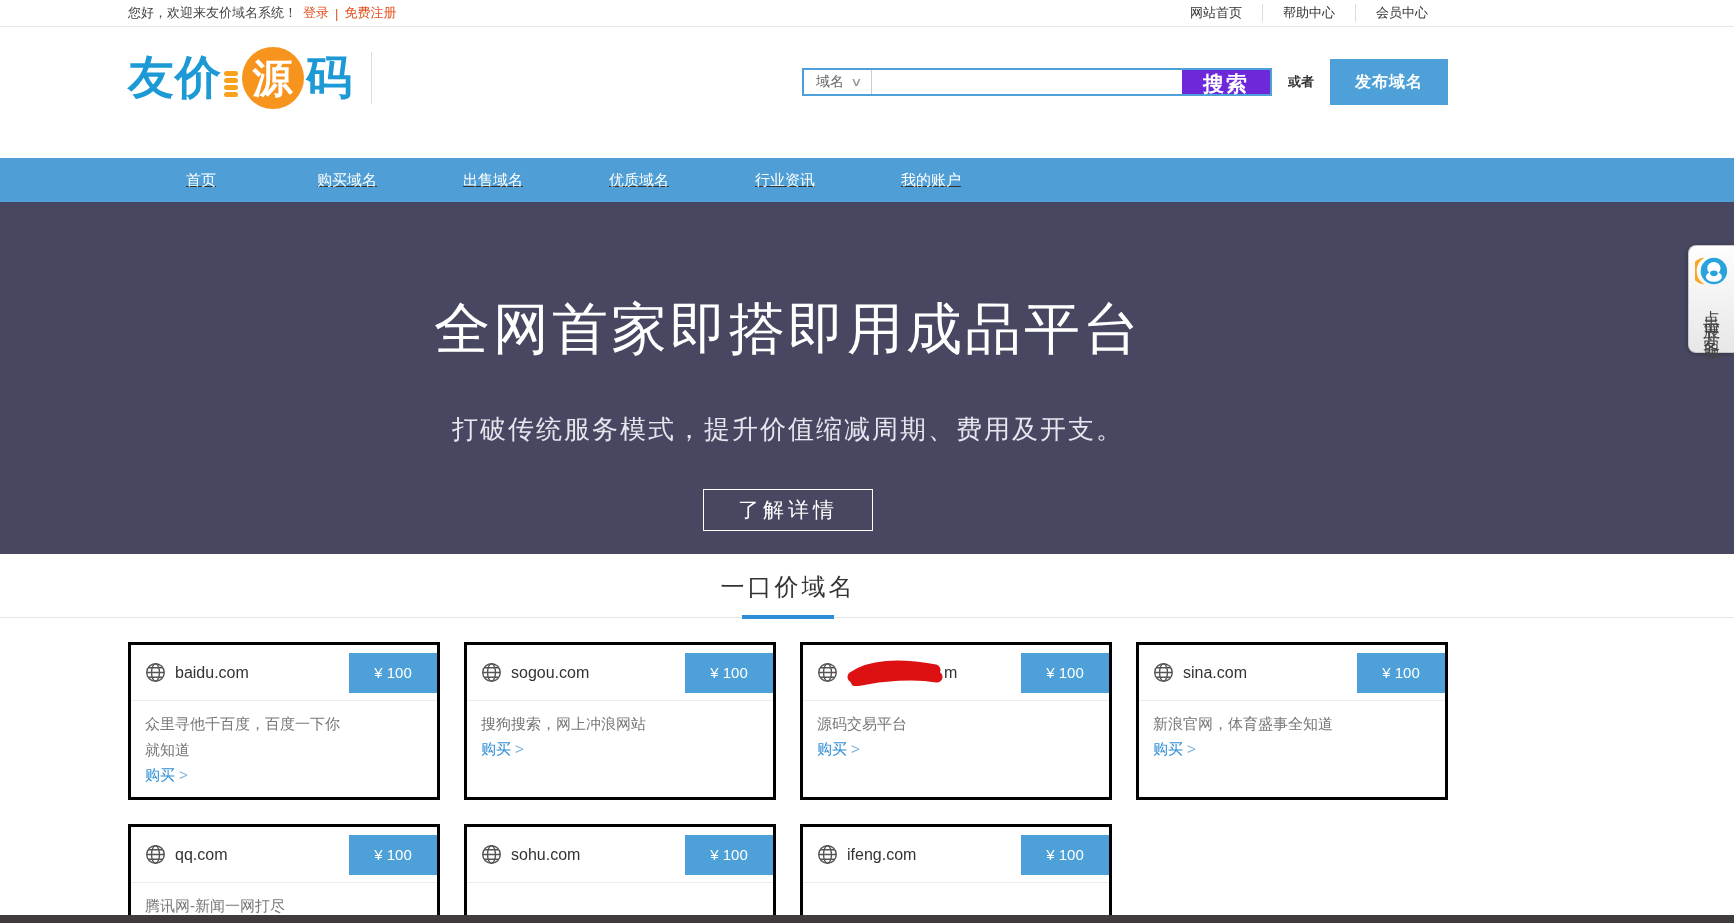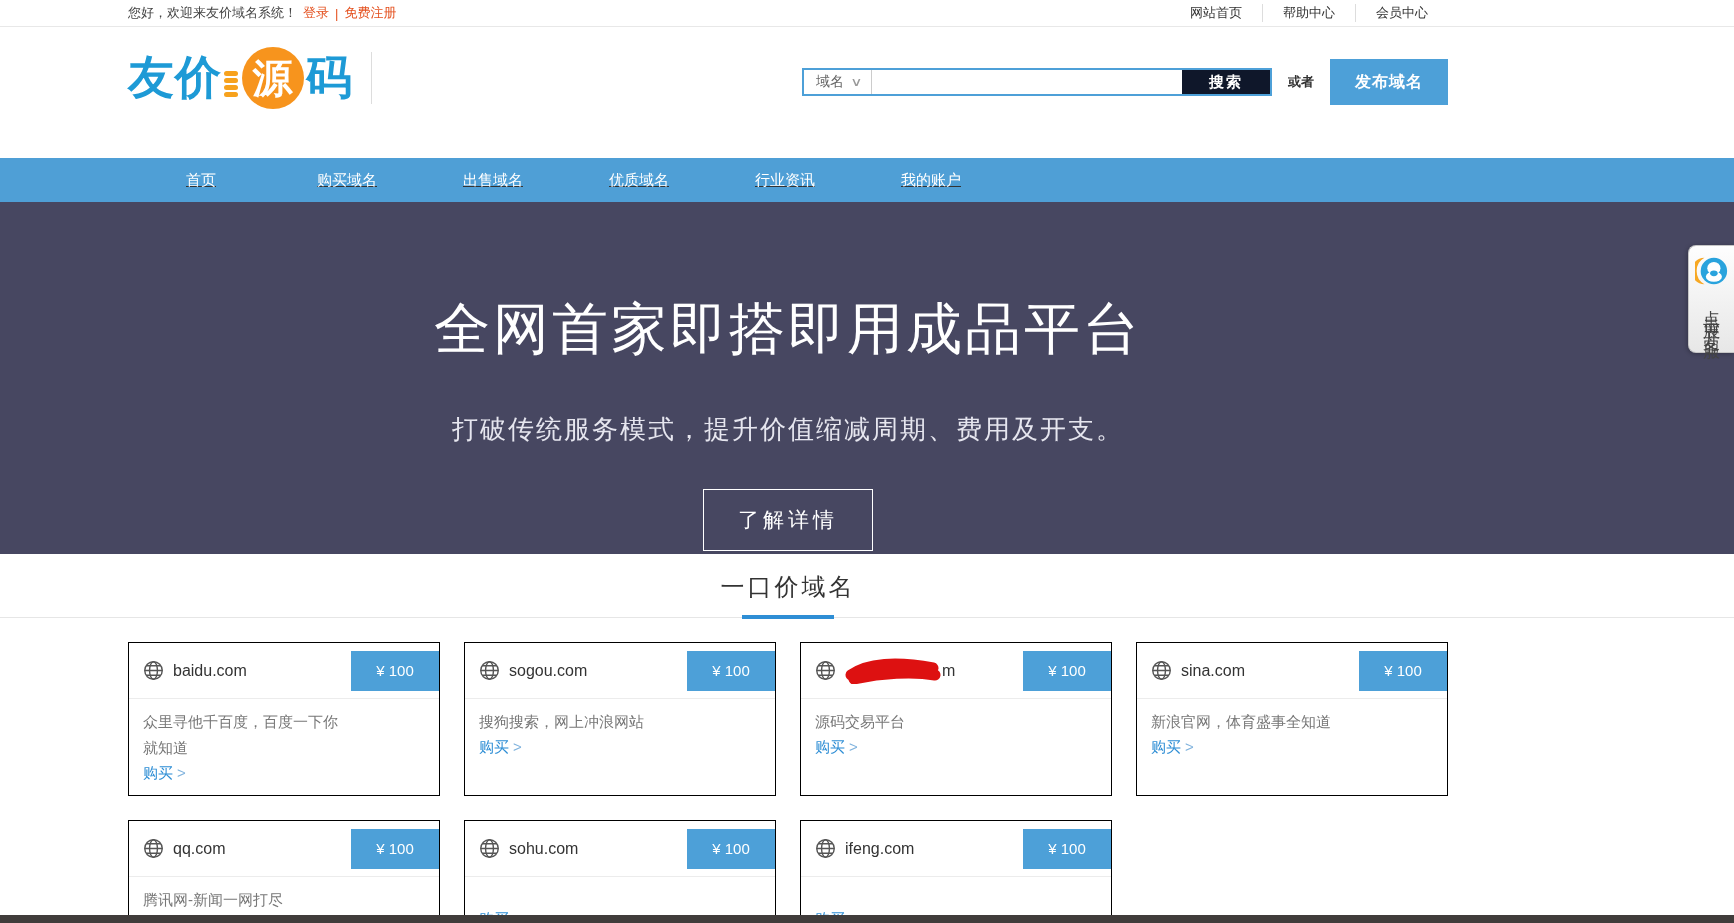--- a/index.html
+++ b/index.html
@@ -31,55 +31,55 @@
   .logo-divider { width:1px; height:52px; background:#ddd; margin:0 18px; }
   .logo-tag { display:flex; flex-direction:column; gap:4px; }
   .logo-tag .tag { color:#2196d3; font-size:22px; }
   .logo-tag .url { color:#333; font-size:17px; font-weight:bold; }
 
   .search-row { position:absolute; right:0; top:32px; display:flex; align-items:center; height:46px; }
   .search-box { display:flex; align-items:stretch; border:2px solid #4da0d8; height:28px; width:470px; background:#fff; }
   .search-select { display:flex; align-items:center; gap:8px; padding:0 10px 0 12px; font-size:14px; color:#666; border-right:1px solid #ccc; cursor:pointer; background:#fff; }
   .search-select .chev { color:#999; font-size:12px; transform:scaleX(1.4); }
   .search-input { flex:1; border:none; outline:none; font-size:15px; padding:0 10px; }
-  .search-btn { width:88px; background:#0f172a; color:#fff; border:none; font-size:15px; font-weight:bold; cursor:pointer; letter-spacing:2px; }
+  .search-btn { width:88px; background:#6d28d9; color:#fff; border:none; font-size:21px; font-weight:bold; cursor:pointer; letter-spacing:2px; }
   .or-label { margin:0 16px; font-size:13px; font-weight:bold; color:#333; }
   .publish-btn { width:118px; height:46px; background:#4da0d8; color:#fff; border:none; font-size:16px; font-weight:bold; cursor:pointer; letter-spacing:1px; }
 
   
   .navbar { height:44px; background:#4f9fd6;text-decoration:underline; }
   .nav-inner { display:flex; height:100%; }
   .nav-item { width:146px; text-align:center; line-height:44px; color:#fff; font-size:15px; cursor:pointer; }
 
   
   .hero { height:352px; background:#474761; }
   .hero-inner { text-align:center; padding-top:90px; }
   .hero-title { color:#fff; font-size:56px; font-weight:normal; letter-spacing:3px; }
   .hero-sub { margin-top:44px; color:#e6e6ef; font-size:26px; letter-spacing:2px;
               font-family:"Liberation Serif","DejaVu Serif",serif; }
   .hero-cta { display:inline-block; margin-top:42px; border:1px solid #fff; color:#fff;
-              padding:16px 34px; font-size:21px; letter-spacing:4px; cursor:pointer;
+              padding:6px 34px; font-size:21px; letter-spacing:4px; cursor:pointer;
               font-family:"Liberation Serif","DejaVu Serif",serif; background:transparent; }
 
   
   .service-widget { position:absolute; right:0; top:245px; width:46px; z-index:50;
     background:linear-gradient(180deg,#fefefe,#e7e7e7); border:1px solid #c6c6c6; border-right:none;
     border-radius:8px 0 0 8px; box-shadow:-1px 1px 4px rgba(0,0,0,.25);
     display:flex; flex-direction:column; align-items:center; padding:8px 0 14px; gap:8px; cursor:pointer; }
   .service-text { writing-mode:vertical-lr; text-orientation:upright; font-size:17px; color:#444; letter-spacing:7px; }
 
   
   .section-head { height:64px; position:relative; border-bottom:1px solid #e6e6e6; background:#fff; }
   .section-head .container { text-align:center; }
   .section-title { display:inline-block; padding-top:17px; font-size:24px; color:#333; letter-spacing:3px; }
   .section-underline { position:absolute; left:742px; bottom:-2px; width:92px; height:4px; background:#2e8ed5; }
 
   
   .cards { margin-top:24px; display:grid; grid-template-columns:repeat(4,1fr); gap:24px; }
-  .card { border:1px solid #000000; background:#fff; }
+  .card { border:3px solid #000000; background:#fff; }
   .card-head { height:56px; display:flex; align-items:center; padding-left:14px; border-bottom:1px solid #ececec; }
   .globe { width:21px; height:21px; color:#555; margin-right:9px; flex:none; }
   .domain { font-size:16px; color:#333; display:flex; align-items:center; }
   .price { margin-left:auto; width:88px; height:40px; background:#4da0d8; color:#fff;
            display:flex; align-items:center; justify-content:center; font-size:15px; }
   .card-body { min-height:64px; padding:10px 14px 12px; display:flex; justify-content:space-between;flex-direction:column; }
   .desc { font-size:15px; color:#777; line-height:26px; width:205px; }
   .buy { font-size:15px; color:#2e8ed5; white-space:nowrap; padding-top:3px; text-decoration:none; cursor:pointer; }
   .buy .arrow { color:#7fb2dd; margin-left:4px; }
   .scribble { margin:0 1px 0 0; vertical-align:middle; }

